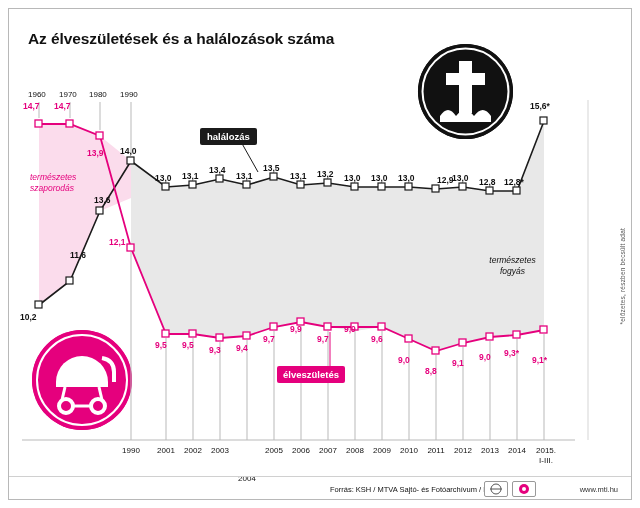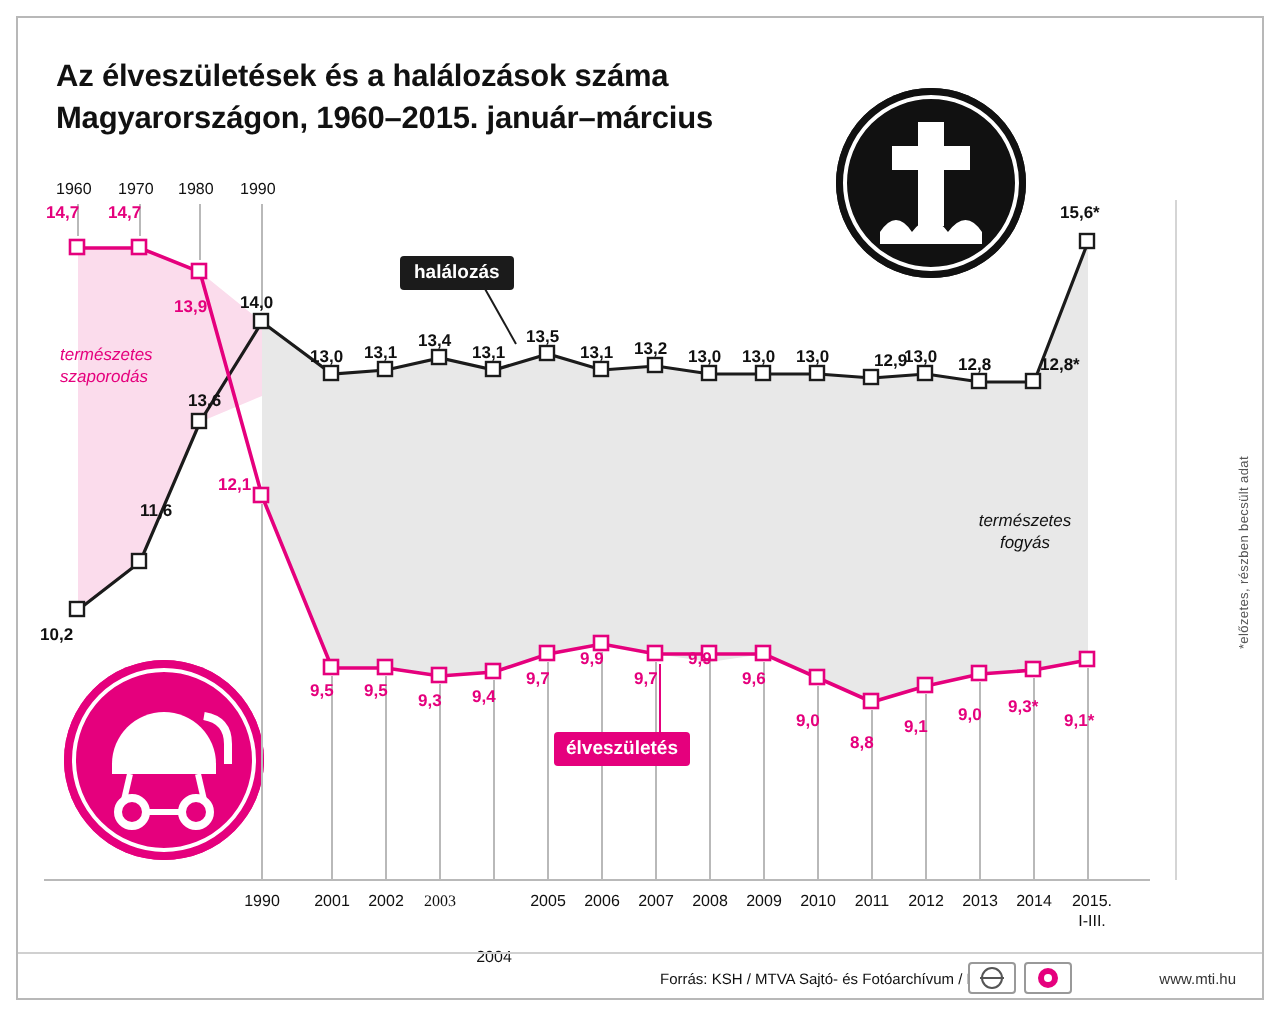--- a/index.html
+++ b/index.html
@@ -36,21 +36,20 @@
   .logo-pram{position:absolute;left:32px;top:330px;width:100px;height:100px;border-radius:50%;background:#e5007d;}
 </style>
 </head>
 <body>
 
 <div id="page">
   <div class="frame"></div>
 
   <div class="title">
     <div>Az élveszületések és a halálozások száma</div>
-    <div>Magyarországon, 1960–2015. január–március</div>
   </div>
 
   <div class="logo-cross">
     <svg width="95" height="95" viewBox="0 0 95 95">
       <circle cx="47.5" cy="47.5" r="47.5" fill="#111"></circle>
       <circle cx="47.5" cy="47.5" r="43" fill="none" stroke="#fff" stroke-width="2"></circle>
       <rect x="41" y="17" width="13" height="52" fill="#fff"></rect>
       <rect x="28" y="29" width="39" height="12" fill="#fff"></rect>
       <path d="M22 72 q8 -12 16 0 q9 -12 18 0 q9 -12 17 0 l0 6 l-51 0 z" fill="#fff"></path>
     </svg>
@@ -161,21 +160,21 @@
   </div>
 
   <div class="yr-top" style="left:28px;top:90px;">1960</div>
   <div class="yr-top" style="left:59px;top:90px;">1970</div>
   <div class="yr-top" style="left:89px;top:90px;">1980</div>
   <div class="yr-top" style="left:120px;top:90px;">1990</div>
 
   <div class="yr-bot" style="left:116px;top:446px;width:30px;">1990</div>
   <div class="yr-bot" style="left:151px;top:446px;width:30px;">2001</div>
   <div class="yr-bot" style="left:178px;top:446px;width:30px;">2002</div>
-  <div class="yr-bot" style="left:205px;top:446px;width:30px;font-family:Liberation Serif, serif;">2003</div>
+  <div class="yr-bot" style="left:205px;top:446px;width:30px;">2003</div>
   <div class="yr-bot" style="left:232px;top:446px;width:30px;margin-top:28px;">2004</div>
   <div class="yr-bot" style="left:259px;top:446px;width:30px;">2005</div>
   <div class="yr-bot" style="left:286px;top:446px;width:30px;">2006</div>
   <div class="yr-bot" style="left:313px;top:446px;width:30px;">2007</div>
   <div class="yr-bot" style="left:340px;top:446px;width:30px;">2008</div>
   <div class="yr-bot" style="left:367px;top:446px;width:30px;">2009</div>
   <div class="yr-bot" style="left:394px;top:446px;width:30px;">2010</div>
   <div class="yr-bot" style="left:421px;top:446px;width:30px;">2011</div>
   <div class="yr-bot" style="left:448px;top:446px;width:30px;">2012</div>
   <div class="yr-bot" style="left:475px;top:446px;width:30px;">2013</div>
@@ -213,21 +212,21 @@
   <div class="vlab dark" style="left:236px;top:171px;">13,1</div>
   <div class="vlab dark" style="left:263px;top:163px;">13,5</div>
   <div class="vlab dark" style="left:290px;top:171px;">13,1</div>
   <div class="vlab dark" style="left:317px;top:169px;">13,2</div>
   <div class="vlab dark" style="left:344px;top:173px;">13,0</div>
   <div class="vlab dark" style="left:371px;top:173px;">13,0</div>
   <div class="vlab dark" style="left:398px;top:173px;">13,0</div>
   <div class="vlab dark" style="left:425px;top:175px;margin-left:12px;">12,9</div>
   <div class="vlab dark" style="left:452px;top:173px;">13,0</div>
   <div class="vlab dark" style="left:479px;top:177px;">12,8</div>
-  <div class="vlab dark" style="left:504px;top:177px;margin-left:16px;">12,8*</div>
+  <div class="vlab dark" style="left:504px;top:177px;">12,8*</div>
   <div class="vlab dark" style="left:530px;top:101px;">15,6*</div>
 
   <div class="tagdark" style="left:200px;top:128px;">halálozás</div>
   <div class="tagpink" style="left:277px;top:366px;">élveszületés</div>
 
   <div class="annot pinkk" style="left:30px;top:172px;width:85px;white-space:pre-line;">természetes
 szaporodás</div>
   <div class="annot" style="left:465px;top:255px;width:95px;text-align:center;white-space:pre-line;">természetes
 fogyás</div>
   <div class="sidetxt">*előzetes, részben becsült adat</div>

